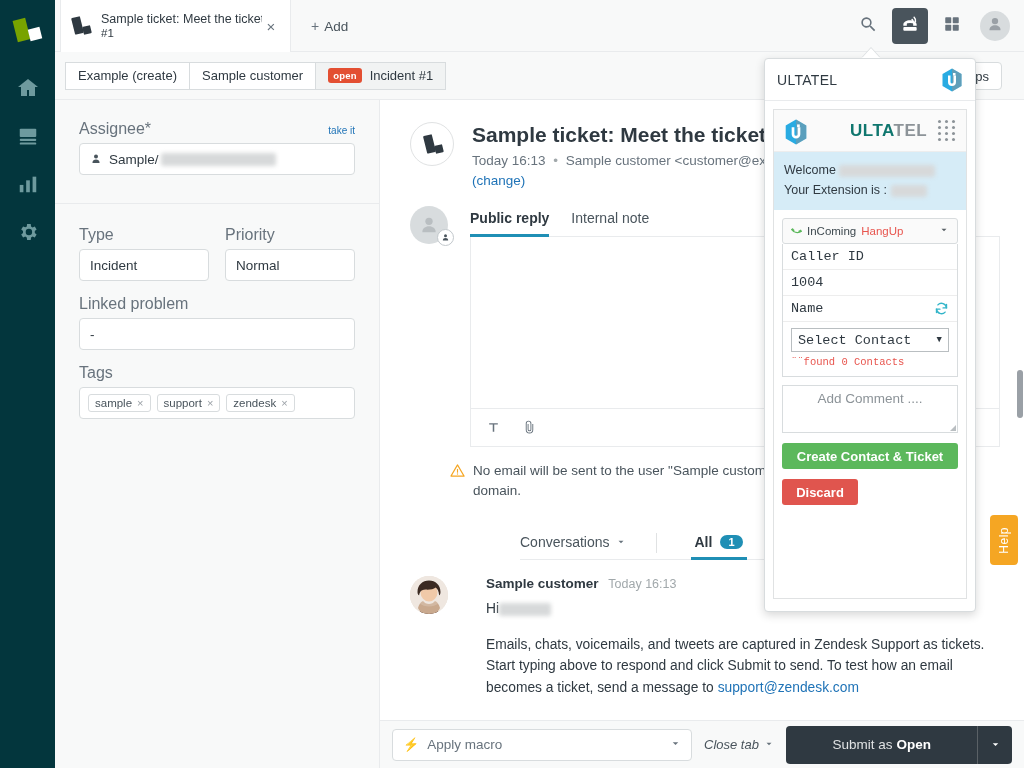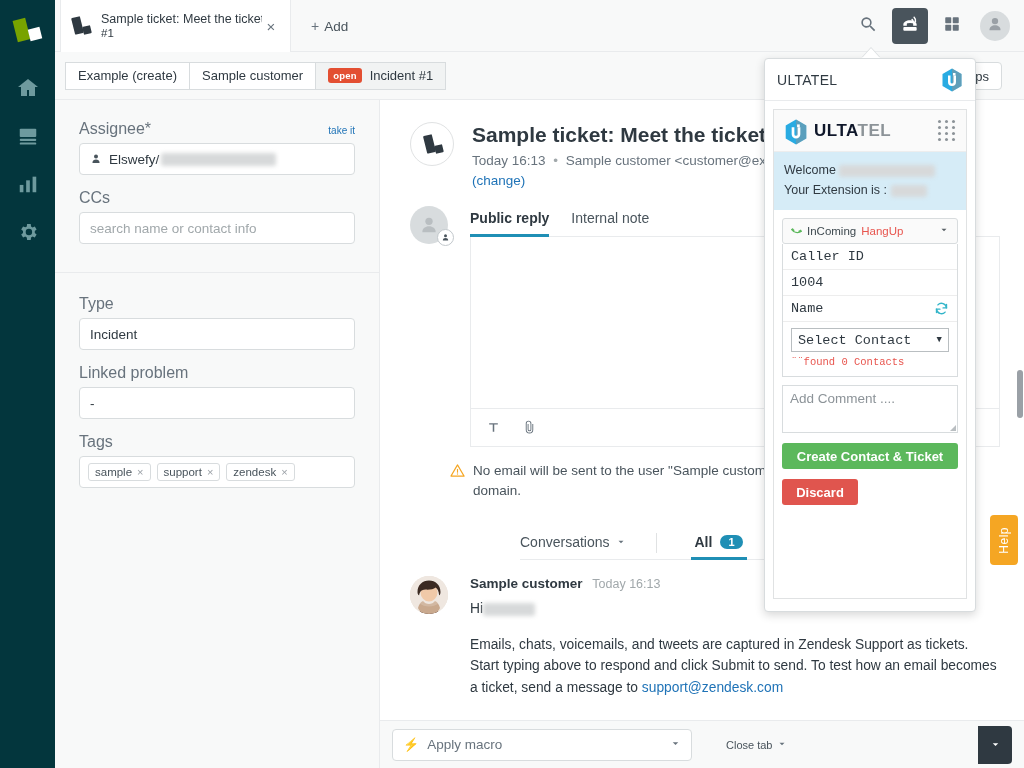--- a/index.html
+++ b/index.html
@@ -221,21 +221,21 @@
   .count-pill {
     background: #1f8fb5; color: #fff; font-size: 11px; font-weight: bold;
     border-radius: 9px; padding: 1px 8px;
   }
 
   .msg { display: flex; padding: 16px 24px 0 30px; }
   .msg-avatar {
     width: 38px; height: 38px; border-radius: 50%; flex: 0 0 auto; margin-right: 22px;
     overflow: hidden; background: #e8e0d8;
   }
-  .msg-body { flex: 1 1 auto; min-width: 0; }
+  .msg-body { flex: 1 1 auto; min-width: 0; margin-left: 16px; }
   .msg-head { font-size: 13.5px; margin-bottom: 7px; }
   .msg-author { font-weight: bold; color: #2f3941; }
   .msg-time { color: #a1a8ab; margin-left: 6px; font-size: 12.5px; }
   .msg-text { font-size: 13.8px; color: #2f3941; line-height: 1.55; }
   .msg-text p { margin: 0 0 14px 0; }
   .msg-text a { color: #1f73b7; text-decoration: none; }
 
   
   .bottombar {
     position: absolute; left: 380px; bottom: 0; width: 644px; height: 48px;
@@ -243,22 +243,22 @@
     display: flex; align-items: center; padding: 0 12px; gap: 0;
   }
   .macro-select {
     width: 300px; height: 32px; border: 1px solid #d8dcde; border-radius: 4px;
     background: #fff; display: flex; align-items: center; padding: 0 10px;
     font-size: 13.5px; color: #68737d; cursor: pointer;
   }
   .macro-select .bolt { color: #2f3941; margin-right: 8px; font-size: 13px; }
   .macro-select .chev { margin-left: auto; color: #68737d; }
   .closetab {
-    font-size: 11px; color: #49545c; margin-left: 34px; cursor: pointer;
-    display: flex; align-items: center; gap: 5px;
+    font-size: 13px; color: #49545c; margin-left: 12px; cursor: pointer;
+    display: flex; align-items: center; gap: 5px; font-style: italic;
   }
   .submit-group { margin-left: auto; display: flex; height: 38px; }
   .submit-main {
     background: #2f3941; color: #fff; font-size: 13.5px;
     border-radius: 4px 0 0 4px; padding: 0 46px; display: flex; align-items: center;
     cursor: pointer; border-right: 1px solid #5a6166;
   }
   .submit-main b { margin-left: 4px; color: #fff; }
   .submit-main .lite { color: #e0e2e3; }
   .submit-caret {
@@ -301,21 +301,21 @@
     height: 42px; display: flex; align-items: center; justify-content: space-between;
     padding: 0 12px; border-bottom: 1px solid #e9ebed;
   }
   .pop-title { font-size: 14px; color: #2f3941; letter-spacing: .3px; }
   .pop-frame { margin: 8px 8px 0 8px; border: 1px solid #e0e2e3; height: 490px; background: #fff; }
   .pop-brandbar {
     height: 42px; background: #fafafa; border-bottom: 1px solid #ededed;
     display: flex; align-items: center; padding: 0 10px; gap: 8px;
   }
   .brand-word { font-size: 17px; font-weight: bold; letter-spacing: .5px; }
-  .brand-word .b1 { color: #0f172a; }
+  .brand-word .b1 { color: #0f766e; margin-left: 36px; }
   .brand-word .b2 { color: #8c9398; }
   .dialpad { margin-left: auto; display: grid; grid-template-columns: repeat(3, 4px);
              grid-gap: 3px; cursor: pointer; }
   .dialpad i { display: block; width: 3.2px; height: 3.2px; background: #8c9398; border-radius: 50%; }
   .welcome {
     background: #d6ecf7; padding: 8px 10px 10px 10px; font-size: 12.5px; color: #2f3941; line-height: 1.6;
   }
   .welcome .redact { height: 12px; }
   .callbar {
     margin: 8px 8px 0 8px; border: 1px solid #d8dcde; border-radius: 3px; background: #fafafa;
@@ -333,21 +333,21 @@
   .cc-row.val { font-size: 13.5px; }
   .cc-row .refresh { margin-left: auto; color: #33b5c9; cursor: pointer; display: flex; }
   .cc-sel { padding: 6px 8px 2px 8px; }
   .sel-box {
     width: 100%; height: 24px; border: 1px solid #b9bec1; background: #fff;
     display: flex; align-items: center; padding: 0 6px; font-size: 13.5px; color: #2f3941;
     cursor: pointer;
   }
   .sel-box .ar { margin-left: auto; font-size: 9px; color: #2f3941; }
   .found { padding: 2px 8px 8px 8px; font-size: 10.5px; color: #e8554e; }
-  .comment-wrap { margin: 8px 8px 0 8px; }
+  .comment-wrap { margin: 8px 8px 0 8px; text-align: center; }
   .comment-box {
     width: 100%; height: 48px; border: 1px solid #d8dcde; background: #fff;
     padding: 5px 7px; font-size: 13.5px; color: #8c9398; cursor: text; position: relative;
   }
   .comment-box .grip {
     position: absolute; right: 1px; bottom: 1px; width: 0; height: 0;
     border-left: 6px solid transparent; border-bottom: 6px solid #b9bec1;
   }
   .btn-green {
     margin: 10px 8px 0 8px; background: #5cb85c; color: #fff; border-radius: 3px;
@@ -485,39 +485,39 @@
           <span class="fld-label">Assignee*</span>
           <span class="fld-link">take it</span>
         </div>
         <div class="fld-input">
           <span class="person-ico">
             <svg width="12" height="12" viewBox="0 0 24 24">
                 <circle cx="12" cy="7" r="4"></circle>
                 <path d="M12 13c-4 0-7 2.4-7 5.4V20h14v-1.6c0-3-3-5.4-7-5.4z"></path>
               </svg>
           </span>
-          <span>Elswefy/</span>
+          <span>Sample/</span>
           <span class="redact" style="width:115px;margin-left:2px;"></span>
         </div>
-      </div>
-      <div class="fld">
-        <div class="fld-label-row">
-          <span class="fld-label">CCs</span>
-        </div>
-        <div class="fld-input placeholder">search name or contact info</div>
       </div>
     </div>
 
     <div class="props-sec divided">
       <div class="row2">
         <div class="fld">
           <div class="fld-label-row">
             <span class="fld-label">Type</span>
           </div>
           <div class="fld-input">Incident</div>
+        </div>
+        <div class="fld">
+          <div class="fld-label-row">
+            <span class="fld-label">Priority</span>
+          </div>
+          <div class="fld-input">Normal</div>
         </div>
       </div>
       <div class="fld">
         <div class="fld-label-row">
           <span class="fld-label">Linked problem</span>
         </div>
         <div class="fld-input">-</div>
       </div>
       <div class="fld">
         <div class="fld-label-row">
@@ -666,20 +666,24 @@
     </div>
     <div class="closetab">
       <span>Close tab</span>
       <span>
         <svg width="10" height="10" viewBox="0 0 24 24" fill="#68737d">
             <path d="M6 9l6 6 6-6z"></path>
           </svg>
       </span>
     </div>
     <div class="submit-group">
+      <div class="submit-main">
+        <span class="lite">Submit as</span>
+        <b>Open</b>
+      </div>
       <div class="submit-caret">
         <svg width="11" height="11" viewBox="0 0 24 24" fill="#ffffff">
             <path d="M6 9l6 6 6-6z"></path>
           </svg>
       </div>
     </div>
   </div>
 
   <div class="help-tab">
     <span>Help</span>

